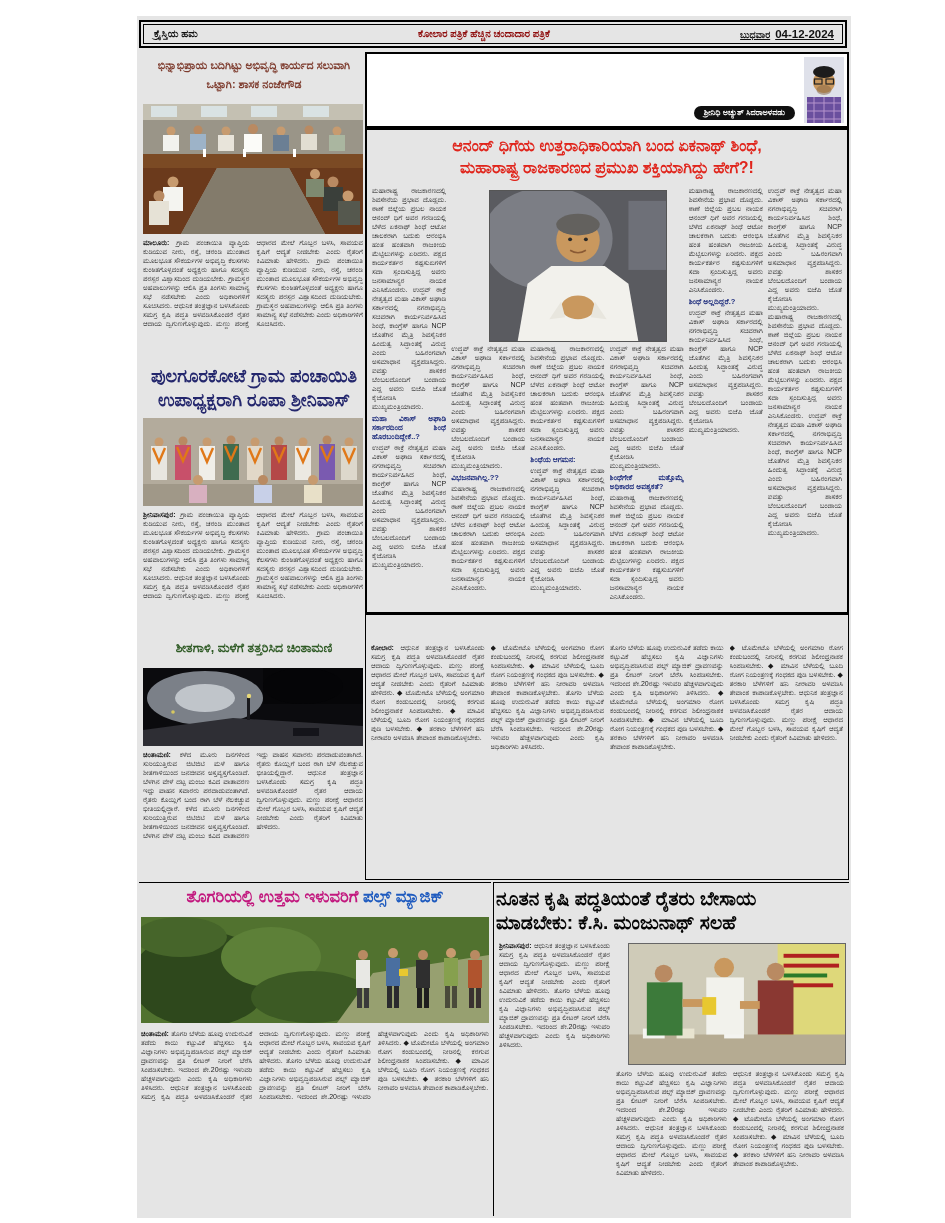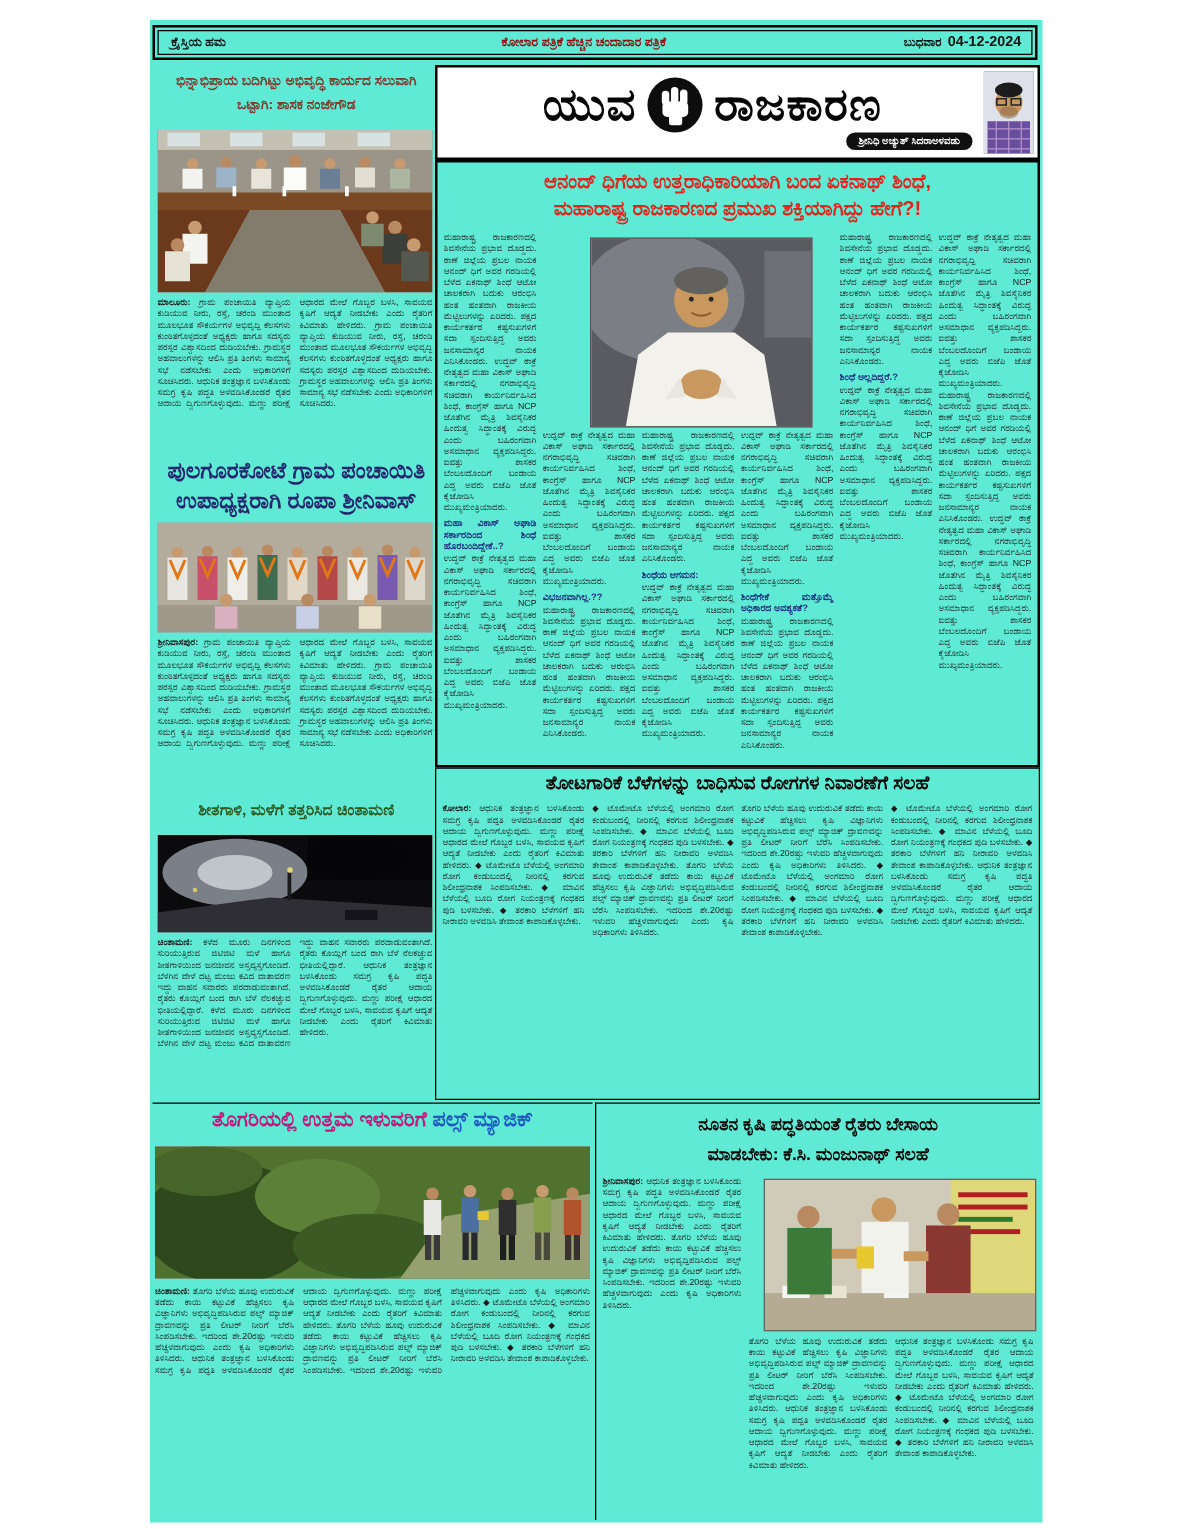--- a/index.html
+++ b/index.html
@@ -1,24 +1,24 @@
 <!DOCTYPE html>
 <html><head>
 <meta charset="utf-8">
 <style>
   html,body{margin:0;padding:0;background:#ffffff;}
   body{width:945px;height:1223px;position:relative;font-family:"Liberation Sans","DejaVu Sans",sans-serif;color:#111;}
-  #sheet{position:absolute;left:120px;top:16px;width:714px;height:1202px;background:#5eead4;}
+  #sheet{position:absolute;left:137px;top:16px;width:714px;height:1202px;background:#e5e5e5;}
   .abs{position:absolute;}
   
   #topbar{left:2px;top:4px;width:708px;height:28px;border:2px solid #000;box-sizing:border-box;}
   #topbar-inner{position:absolute;left:2px;top:2px;right:2px;bottom:2px;border:1px solid #000;display:flex;align-items:center;font-weight:bold;}
   .tb-left{font-size:10px;padding-left:10px;width:200px;color:#111;}
   .tb-center{flex:1;text-align:center;font-size:10px;color:#8f0f0f;}
-  .tb-right{width:220px;text-align:right;padding-right:8px;font-size:11.5px;}
+  .tb-right{width:220px;text-align:right;padding-right:8px;font-size:11.5px;text-decoration:underline;}
   .tb-right .day{font-size:9.5px;margin-right:5px;}
   
   .hl{font-weight:bold;text-align:center;}
   #art1-head{left:6px;top:40px;width:222px;font-size:11px;line-height:19px;color:#7d3a2c;}
   #art2-head{left:6px;top:348px;width:222px;font-size:18px;line-height:24px;color:#24276d;}
   #art3-head{left:6px;top:625px;width:222px;font-size:12.5px;color:#2e5a24;}
   
   .photo{overflow:hidden;background:#999;}
   .photo svg{display:block;width:100%;height:100%;}
   #art1-photo{left:6px;top:88px;width:220px;height:130px;}
@@ -53,21 +53,21 @@
   #advice-cols{position:absolute;left:5px;right:5px;top:28px;bottom:4px;display:flex;gap:6px;}
   #advice-cols .col{flex:1;overflow:hidden;}
   
   #bottomleft{left:2px;top:866px;width:352px;height:334px;border-top:1px solid #000;box-sizing:border-box;}
   #bl-head{position:absolute;left:0;right:0;top:4px;text-align:center;font-weight:bold;font-size:16.5px;}
   #bl-head .pink{color:#c2187e;}
   #bl-head .blue{color:#1f5bbf;}
   #bl-photo{position:absolute;left:2px;top:34px;width:348px;height:106px;}
   #bl-body{position:absolute;left:2px;top:146px;width:348px;height:184px;}
   #bottomright{left:356px;top:866px;width:356px;height:334px;border-top:1px solid #000;border-left:1px solid #000;box-sizing:border-box;}
-  #br-head{position:absolute;left:2px;right:2px;top:4px;text-align:center;font-weight:bold;font-size:14px;line-height:24px;color:#050505;}
+  #br-head{position:absolute;left:2px;right:2px;top:4px;font-weight:bold;font-size:19px;line-height:24px;color:#050505;}
   #br-cols{position:absolute;left:5px;right:5px;top:58px;bottom:4px;display:flex;gap:6px;}
   #br-cols .col{flex:1;overflow:hidden;}
   .spacer-br{height:128px;}
   #br-photo{position:absolute;left:134px;top:60px;width:218px;height:122px;border:1px solid #666;box-sizing:border-box;}
 </style>
 </head>
 <body>
 
 <div id="sheet">
 
@@ -197,36 +197,20 @@
     </svg>
   </div>
   <div class="abs bodytext twocol" id="art3-body">
     <span class="dl">ಚಿಂತಾಮಣಿ:</span>
     <span class="bt">ಕಳೆದ ಮೂರು ದಿನಗಳಿಂದ ಸುರಿಯುತ್ತಿರುವ ಜಿಟಿಜಿಟಿ ಮಳೆ ಹಾಗೂ ಶೀತಗಾಳಿಯಿಂದ ಜನಜೀವನ ಅಸ್ತವ್ಯಸ್ತಗೊಂಡಿದೆ. ಬೆಳಗಿನ ವೇಳೆ ದಟ್ಟ ಮಂಜು ಕವಿದ ವಾತಾವರಣ ಇದ್ದು ವಾಹನ ಸವಾರರು ಪರದಾಡುವಂತಾಗಿದೆ. ರೈತರು ಕೊಯ್ಲಿಗೆ ಬಂದ ರಾಗಿ ಬೆಳೆ ನೆಲಕಚ್ಚುವ ಭೀತಿಯಲ್ಲಿದ್ದಾರೆ.</span>
     <span class="bt">ಕಳೆದ ಮೂರು ದಿನಗಳಿಂದ ಸುರಿಯುತ್ತಿರುವ ಜಿಟಿಜಿಟಿ ಮಳೆ ಹಾಗೂ ಶೀತಗಾಳಿಯಿಂದ ಜನಜೀವನ ಅಸ್ತವ್ಯಸ್ತಗೊಂಡಿದೆ. ಬೆಳಗಿನ ವೇಳೆ ದಟ್ಟ ಮಂಜು ಕವಿದ ವಾತಾವರಣ ಇದ್ದು ವಾಹನ ಸವಾರರು ಪರದಾಡುವಂತಾಗಿದೆ. ರೈತರು ಕೊಯ್ಲಿಗೆ ಬಂದ ರಾಗಿ ಬೆಳೆ ನೆಲಕಚ್ಚುವ ಭೀತಿಯಲ್ಲಿದ್ದಾರೆ.</span>
     <span class="bt">ಆಧುನಿಕ ತಂತ್ರಜ್ಞಾನ ಬಳಸಿಕೊಂಡು ಸಮಗ್ರ ಕೃಷಿ ಪದ್ಧತಿ ಅಳವಡಿಸಿಕೊಂಡರೆ ರೈತರ ಆದಾಯ ದ್ವಿಗುಣಗೊಳ್ಳುವುದು. ಮಣ್ಣು ಪರೀಕ್ಷೆ ಆಧಾರದ ಮೇಲೆ ಗೊಬ್ಬರ ಬಳಸಿ, ಸಾವಯವ ಕೃಷಿಗೆ ಆದ್ಯತೆ ನೀಡಬೇಕು ಎಂದು ರೈತರಿಗೆ ಕಿವಿಮಾತು ಹೇಳಿದರು.</span>
   </div>
 
   <div class="abs" id="masthead">
-    <div id="masthead-title">
-      <span>ಯುವ</span>
-      <span id="fist-wrap">
-        <svg viewBox="0 0 48 48">
-          <circle cx="24" cy="24" r="23" fill="#0d0d0d"></circle>
-          <g fill="#ffffff">
-            <rect x="13" y="12" width="6.2" height="12" rx="3"></rect>
-            <rect x="20.6" y="9" width="6.2" height="15" rx="3"></rect>
-            <rect x="28.2" y="11" width="6.2" height="13" rx="3"></rect>
-            <rect x="13.5" y="21" width="21.5" height="13" rx="4"></rect>
-            <rect x="19" y="32" width="11" height="9" rx="2"></rect>
-          </g>
-        </svg>
-      </span>
-      <span>ರಾಜಕಾರಣ</span>
-    </div>
     <span id="byline-pill">ಶ್ರೀನಿಧಿ ಅಚ್ಯುತ್ ಸಿದರಾಅಳವಡು</span>
     <span class="photo" id="columnist-photo" style="position:absolute;">
       <svg viewBox="0 0 40 66" preserveAspectRatio="none">
         <rect width="40" height="66" fill="#dfe1ea"></rect>
         <rect x="3" y="40" width="34" height="26" fill="#6a4f9e"></rect>
         <g stroke="#c9a6d8" stroke-width="1" opacity="0.8">
           <line x1="3" y1="46" x2="37" y2="46"></line>
             <line x1="3" y1="54" x2="37" y2="54"></line>
             <line x1="3" y1="62" x2="37" y2="62"></line>
           <line x1="10" y1="40" x2="10" y2="66"></line>
@@ -295,21 +279,20 @@
           <circle cx="97" cy="49" r="2" fill="#2a2a2a"></circle>
         <path d="M81,60 Q89,65 97,60" stroke="#8a5a34" stroke-width="1.6" fill="none"></path>
         <ellipse cx="89" cy="118" rx="17" ry="12" fill="#c9985e"></ellipse>
         <polygon points="72,112 60,130 76,128" fill="#e8e6de"></polygon>
         <polygon points="106,112 118,130 102,128" fill="#e8e6de"></polygon>
       </svg>
     </div>
   </div>
 
   <div class="abs" id="advice">
-    <div id="advice-head">ತೋಟಗಾರಿಕೆ ಬೆಳೆಗಳನ್ನು ಬಾಧಿಸುವ ರೋಗಗಳ ನಿವಾರಣೆಗೆ ಸಲಹೆ</div>
     <div id="advice-cols">
       <div class="col bodytext">
         <span class="dl">ಕೋಲಾರ:</span>
         <span class="bt">ಆಧುನಿಕ ತಂತ್ರಜ್ಞಾನ ಬಳಸಿಕೊಂಡು ಸಮಗ್ರ ಕೃಷಿ ಪದ್ಧತಿ ಅಳವಡಿಸಿಕೊಂಡರೆ ರೈತರ ಆದಾಯ ದ್ವಿಗುಣಗೊಳ್ಳುವುದು. ಮಣ್ಣು ಪರೀಕ್ಷೆ ಆಧಾರದ ಮೇಲೆ ಗೊಬ್ಬರ ಬಳಸಿ, ಸಾವಯವ ಕೃಷಿಗೆ ಆದ್ಯತೆ ನೀಡಬೇಕು ಎಂದು ರೈತರಿಗೆ ಕಿವಿಮಾತು ಹೇಳಿದರು.</span>
         <span class="bt">◆ ಟೊಮೇಟೊ ಬೆಳೆಯಲ್ಲಿ ಅಂಗಮಾರಿ ರೋಗ ಕಂಡುಬಂದಲ್ಲಿ ನೀರಿನಲ್ಲಿ ಕರಗುವ ಶಿಲೀಂಧ್ರನಾಶಕ ಸಿಂಪಡಿಸಬೇಕು. ◆ ಮಾವಿನ ಬೆಳೆಯಲ್ಲಿ ಬೂದಿ ರೋಗ ನಿಯಂತ್ರಣಕ್ಕೆ ಗಂಧಕದ ಪುಡಿ ಬಳಸಬೇಕು. ◆ ತರಕಾರಿ ಬೆಳೆಗಳಿಗೆ ಹನಿ ನೀರಾವರಿ ಅಳವಡಿಸಿ ತೇವಾಂಶ ಕಾಪಾಡಿಕೊಳ್ಳಬೇಕು.</span>
       </div>
       <div class="col bodytext">
         <span class="bt">◆ ಟೊಮೇಟೊ ಬೆಳೆಯಲ್ಲಿ ಅಂಗಮಾರಿ ರೋಗ ಕಂಡುಬಂದಲ್ಲಿ ನೀರಿನಲ್ಲಿ ಕರಗುವ ಶಿಲೀಂಧ್ರನಾಶಕ ಸಿಂಪಡಿಸಬೇಕು. ◆ ಮಾವಿನ ಬೆಳೆಯಲ್ಲಿ ಬೂದಿ ರೋಗ ನಿಯಂತ್ರಣಕ್ಕೆ ಗಂಧಕದ ಪುಡಿ ಬಳಸಬೇಕು. ◆ ತರಕಾರಿ ಬೆಳೆಗಳಿಗೆ ಹನಿ ನೀರಾವರಿ ಅಳವಡಿಸಿ ತೇವಾಂಶ ಕಾಪಾಡಿಕೊಳ್ಳಬೇಕು.</span>
         <span class="bt">ತೊಗರಿ ಬೆಳೆಯ ಹೂವು ಉದುರುವಿಕೆ ತಡೆದು ಕಾಯಿ ಕಟ್ಟುವಿಕೆ ಹೆಚ್ಚಿಸಲು ಕೃಷಿ ವಿಜ್ಞಾನಿಗಳು ಅಭಿವೃದ್ಧಿಪಡಿಸಿರುವ ಪಲ್ಸ್ ಮ್ಯಾಜಿಕ್ ದ್ರಾವಣವನ್ನು ಪ್ರತಿ ಲೀಟರ್ ನೀರಿಗೆ ಬೆರೆಸಿ ಸಿಂಪಡಿಸಬೇಕು. ಇದರಿಂದ ಶೇ.20ರಷ್ಟು ಇಳುವರಿ ಹೆಚ್ಚಳವಾಗುವುದು ಎಂದು ಕೃಷಿ ಅಧಿಕಾರಿಗಳು ತಿಳಿಸಿದರು.</span>
       </div>

